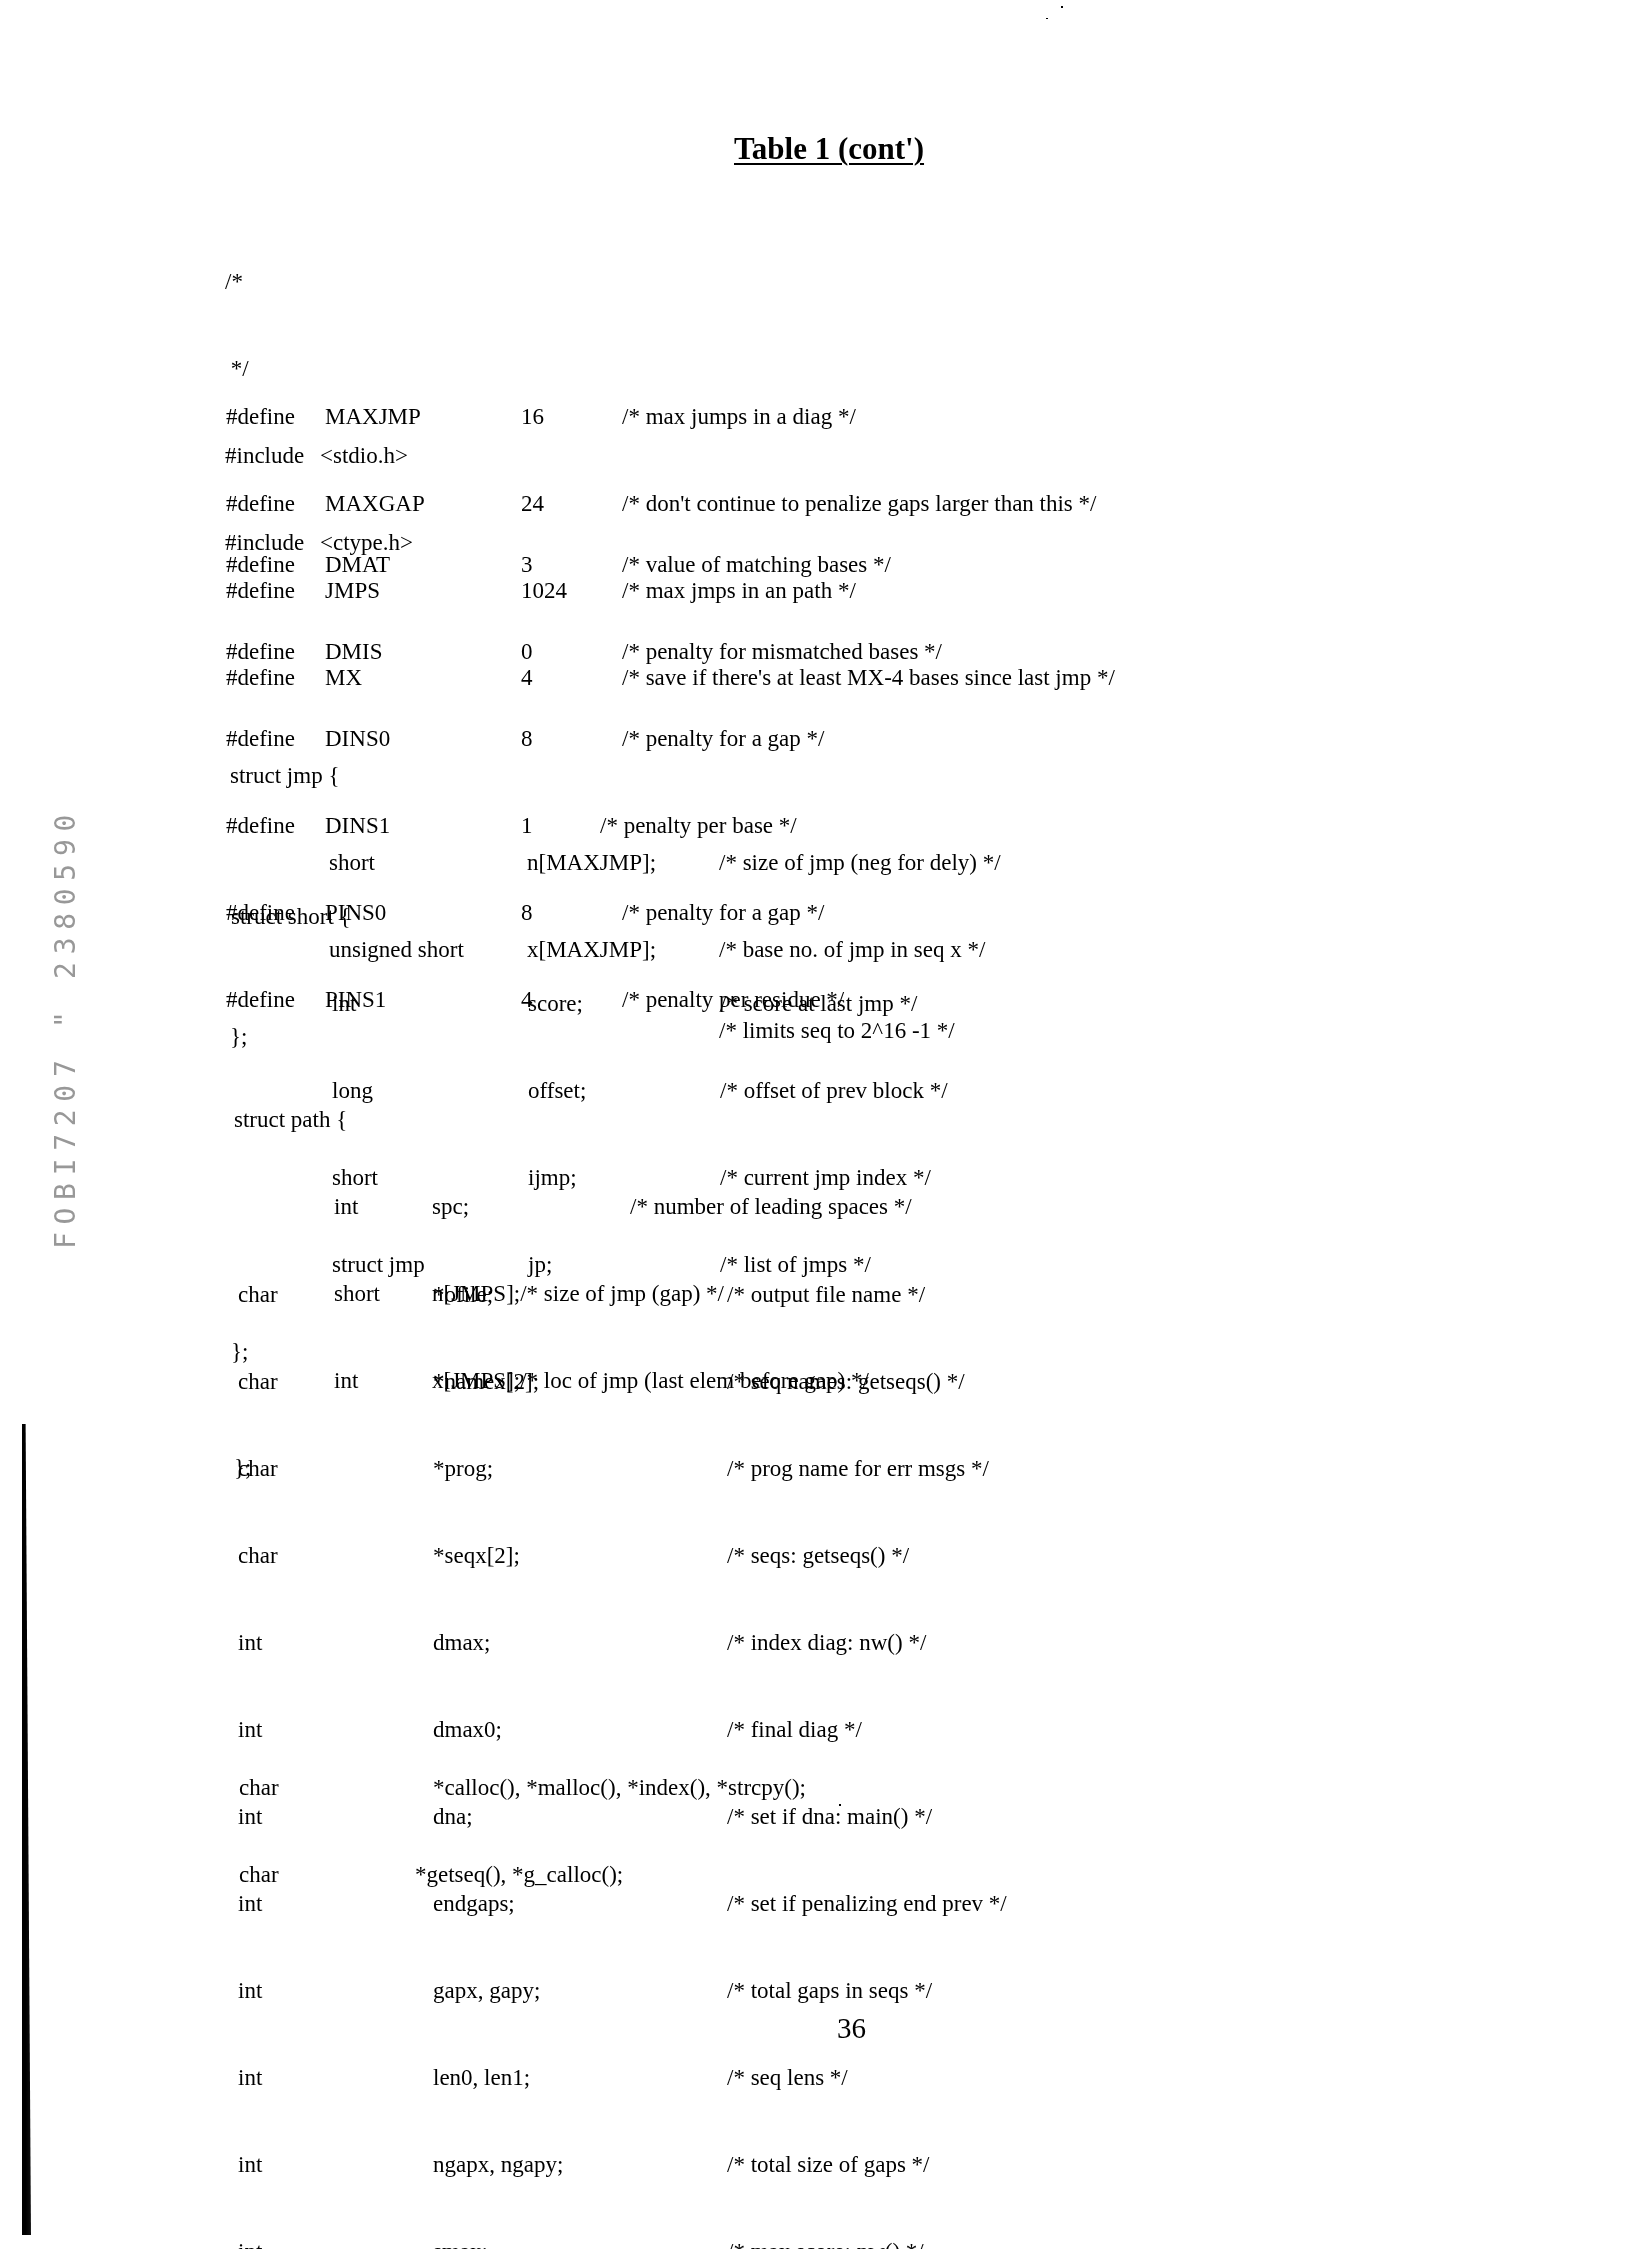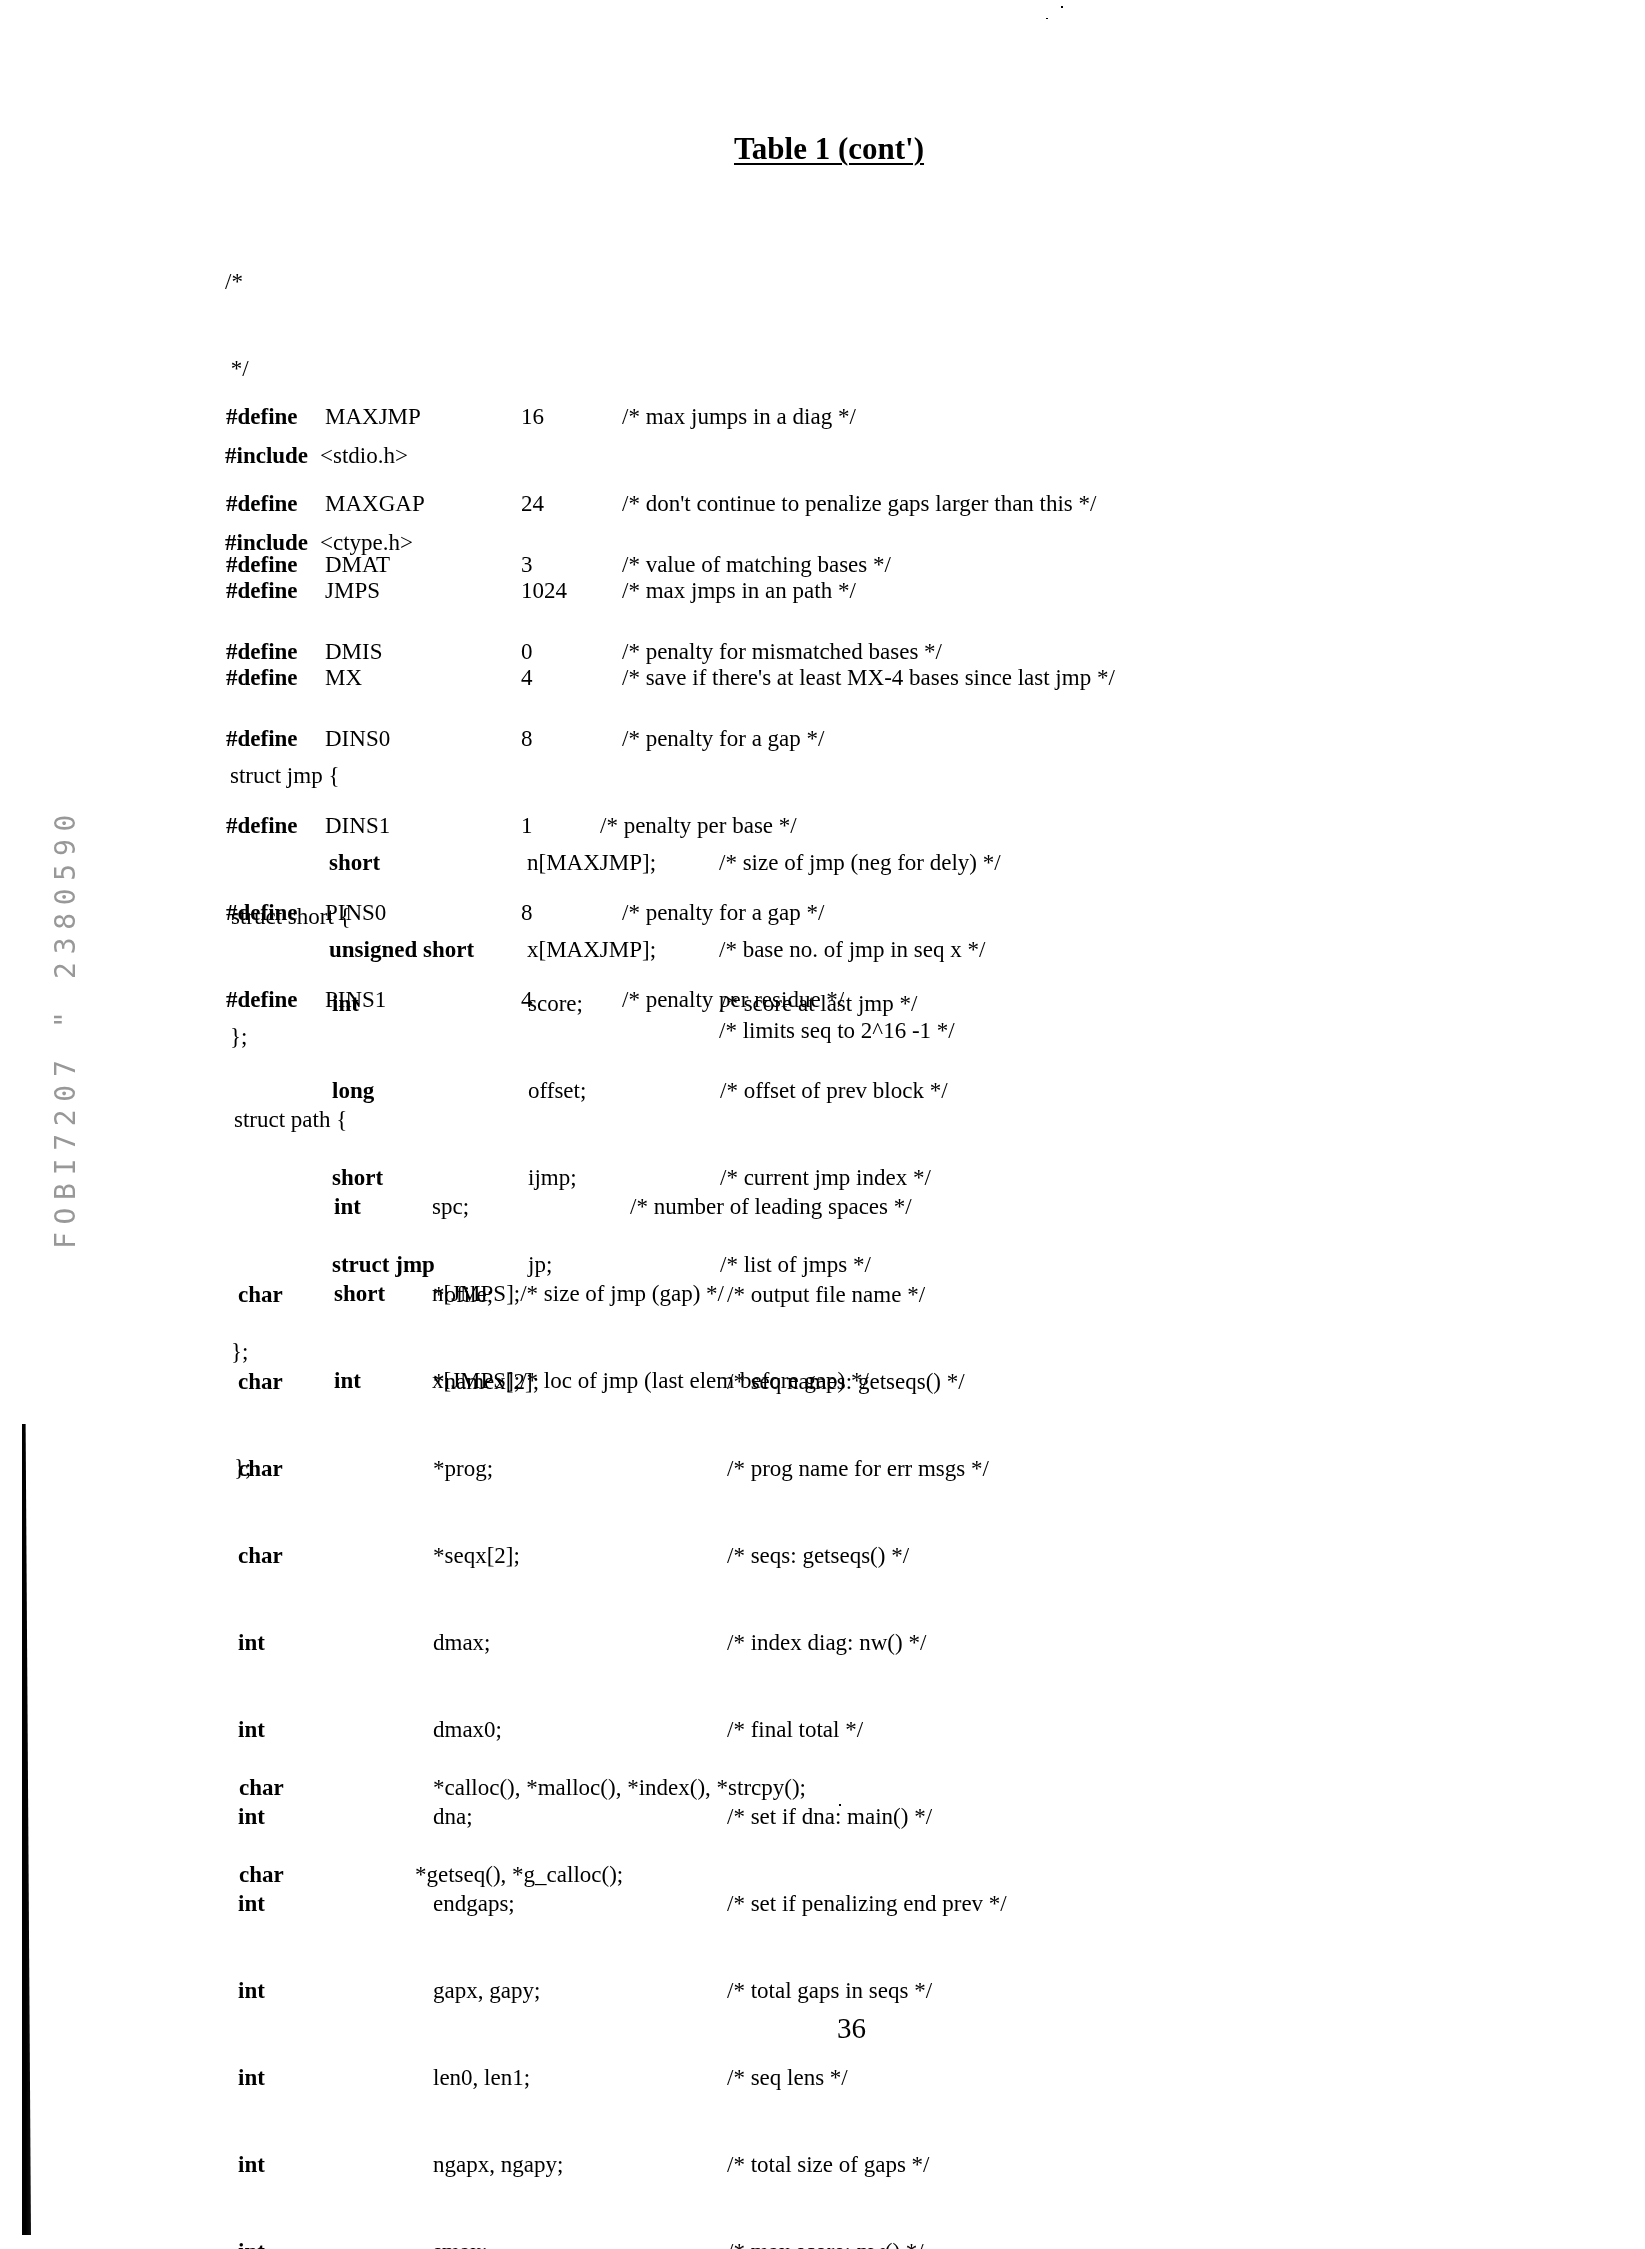--- a/index.html
+++ b/index.html
@@ -7,21 +7,21 @@
     width: 1645px; height: 2250px; position: relative; overflow: hidden;
     font-family: "Liberation Serif", "DejaVu Serif", serif;
     color: #000;
   }
   .page-title {
     position: absolute; left: 734px; top: 131px;
     font-size: 31px; font-weight: bold; text-decoration: underline;
     text-underline-offset: 3.8px; text-decoration-thickness: 1.9px;
   }
   .code { position: absolute; font-size: 23px; line-height: 29px; white-space: pre; }
-  .kw { font-weight: bold; }
+  .kw { font-weight: normal; }
   .row { position: relative; height: 29px; }
   .row > span { position: absolute; top: 0; white-space: pre; }
   .side-stamp {
     position: absolute; left: 52px; top: 779px; width: 25.5px; height: 498px;
   }
   .side-stamp span {
     position: absolute; left: 50%; top: 50%;
     transform: translate(-50%, -50%) rotate(-90deg);
     font-family: "DejaVu Sans Mono", monospace; font-size: 28px; letter-spacing: 7.7px;
     color: #444; white-space: nowrap; opacity: 0.55;
@@ -178,21 +178,21 @@
   </div>
   <div class="row"><span style="left:0">};</span></div>
 </div>
 
 <div class="code" style="left:238px; top:1222px; line-height:29px;">
   <div class="row"><span class="kw" style="left:0">char</span><span style="left:195px">*ofile;</span><span style="left:489px">/* output file name */</span></div>
   <div class="row"><span class="kw" style="left:0">char</span><span style="left:195px">*namex[2];</span><span style="left:489px">/* seq names: getseqs() */</span></div>
   <div class="row"><span class="kw" style="left:0">char</span><span style="left:195px">*prog;</span><span style="left:489px">/* prog name for err msgs */</span></div>
   <div class="row"><span class="kw" style="left:0">char</span><span style="left:195px">*seqx[2];</span><span style="left:489px">/* seqs: getseqs() */</span></div>
   <div class="row"><span class="kw" style="left:0">int</span><span style="left:195px">dmax;</span><span style="left:489px">/* index diag: nw() */</span></div>
-  <div class="row"><span class="kw" style="left:0">int</span><span style="left:195px">dmax0;</span><span style="left:489px">/* final total */</span></div>
+  <div class="row"><span class="kw" style="left:0">int</span><span style="left:195px">dmax0;</span><span style="left:489px">/* final diag */</span></div>
   <div class="row"><span class="kw" style="left:0">int</span><span style="left:195px">dna;</span><span style="left:489px">/* set if dna: main() */</span></div>
   <div class="row"><span class="kw" style="left:0">int</span><span style="left:195px">endgaps;</span><span style="left:489px">/* set if penalizing end prev */</span></div>
   <div class="row"><span class="kw" style="left:0">int</span><span style="left:195px">gapx, gapy;</span><span style="left:489px">/* total gaps in seqs */</span></div>
   <div class="row"><span class="kw" style="left:0">int</span><span style="left:195px">len0, len1;</span><span style="left:489px">/* seq lens */</span></div>
   <div class="row"><span class="kw" style="left:0">int</span><span style="left:195px">ngapx, ngapy;</span><span style="left:489px">/* total size of gaps */</span></div>
   <div class="row"><span class="kw" style="left:0">int</span><span style="left:195px">smax;</span><span style="left:489px">/* max score: nw() */</span></div>
   
   
   
   

